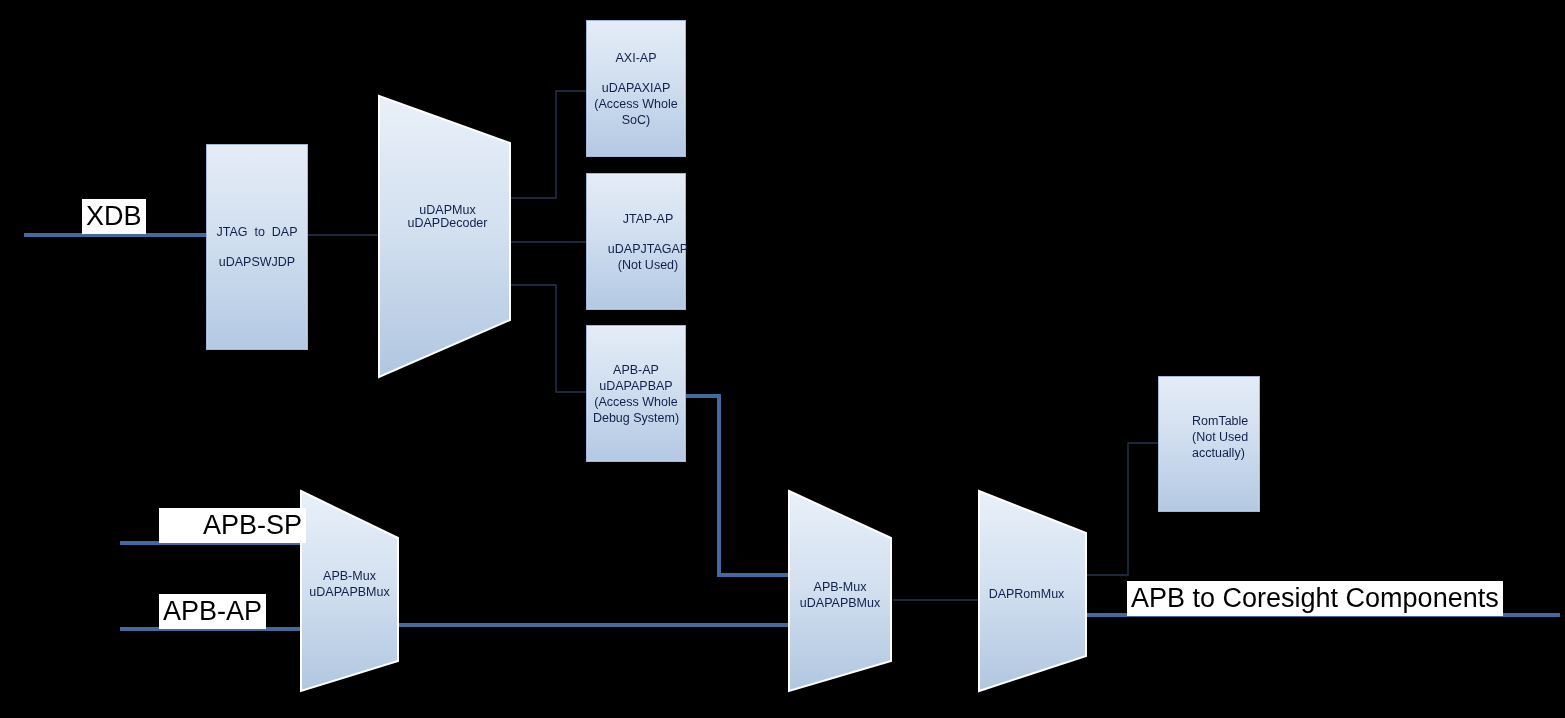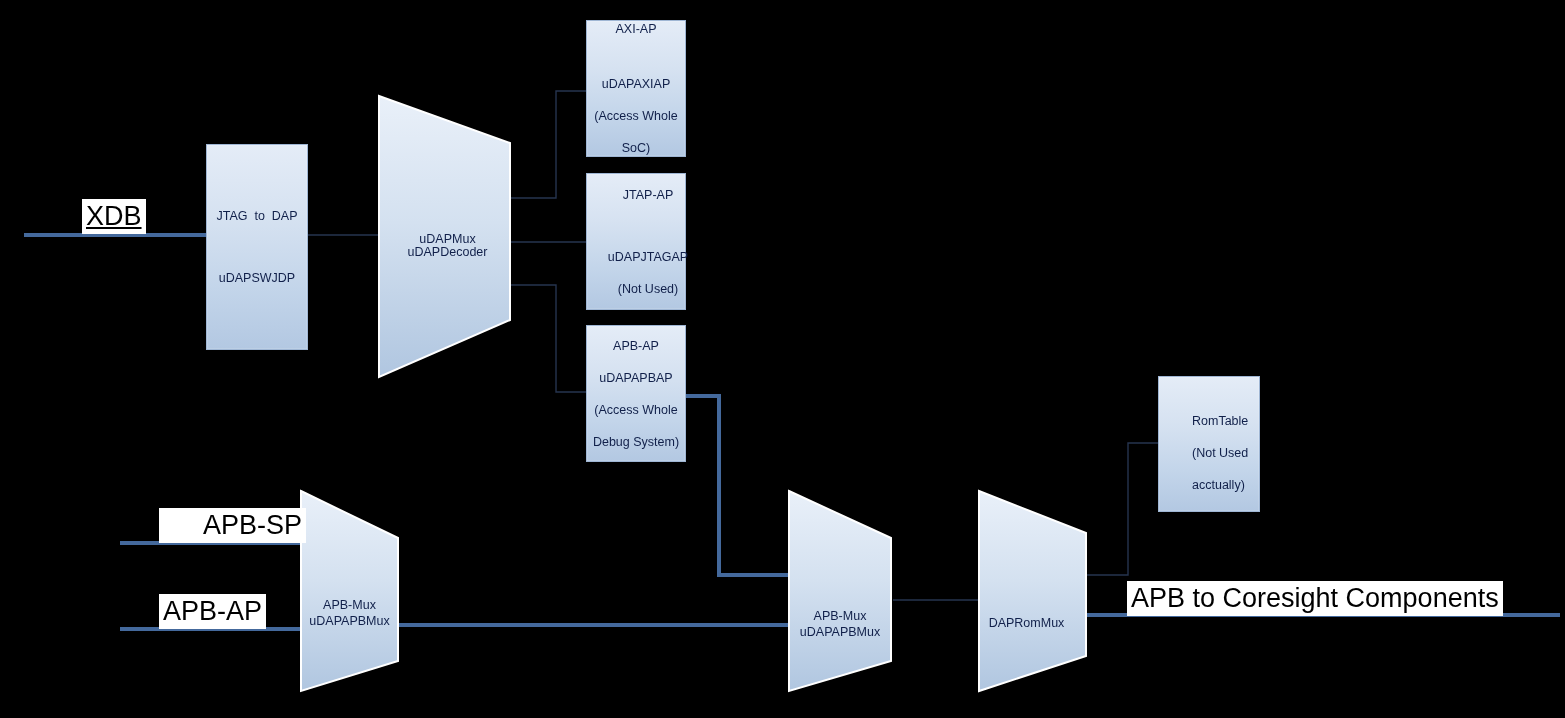--- a/index.html
+++ b/index.html
@@ -34,40 +34,38 @@
     border: 1px solid #9fb6d4;
     display: flex;
     flex-direction: column;
     align-items: center;
     justify-content: center;
     color: #11204a;
     font-size: 12.5px;
     line-height: 16px;
     text-align: center;
     box-shadow: 0 0 0 0.5px rgba(255,255,255,0.25) inset;
-    gap: 16px;
   }
   .block .ln { display: block; white-space: pre; }
   .block .gap { height: 14px; }
 
   
   .mux {
     position: absolute;
   }
   .mux svg { display: block; overflow: visible; }
   .mux .muxlabel {
     position: absolute;
     left: 0;
     right: 0;
     text-align: center;
     color: #11204a;
     font-size: 12.5px;
     line-height: 16px;
     white-space: pre;
-    margin-top: 29px;
   }
 
   
   .biglabel {
     position: absolute;
     background: #ffffff;
     color: #000000;
     font-size: 27px;
     line-height: 32px;
     white-space: nowrap;
@@ -193,21 +191,21 @@
           <stop offset="0%" stop-color="#e9f0f9"></stop>
           <stop offset="45%" stop-color="#d4e1f0"></stop>
           <stop offset="100%" stop-color="#b0c6e0"></stop>
         </linearGradient>
       </defs>
       <polygon points="9,8 116,50 116,173 9,208" fill="url(#gradD)" stroke="#ffffff" stroke-width="2"></polygon>
     </svg>
     <div class="muxlabel" style="top:103px; padding-right:12px;">DAPRomMux</div>
   </div>
 
-  <div class="biglabel" style="left:82px; top:199px;text-decoration:underline;">XDB</div>
+  <div class="biglabel" style="left:82px; top:199px;">XDB</div>
 
   <div class="biglabel" style="left:159px; top:508px;padding-left:44px;">APB-SP</div>
 
   <div class="biglabel" style="left:159px; top:594px;">APB-AP</div>
 
   <div class="biglabel" style="left:1127px; top:581px;">APB to Coresight Components</div>
 
 </div>
 
 </body></html>

